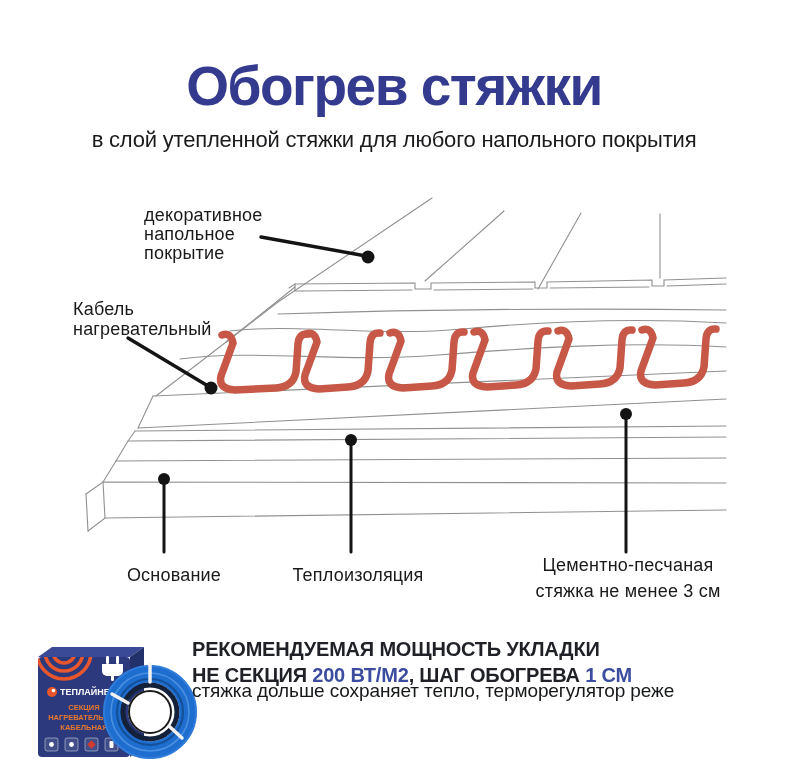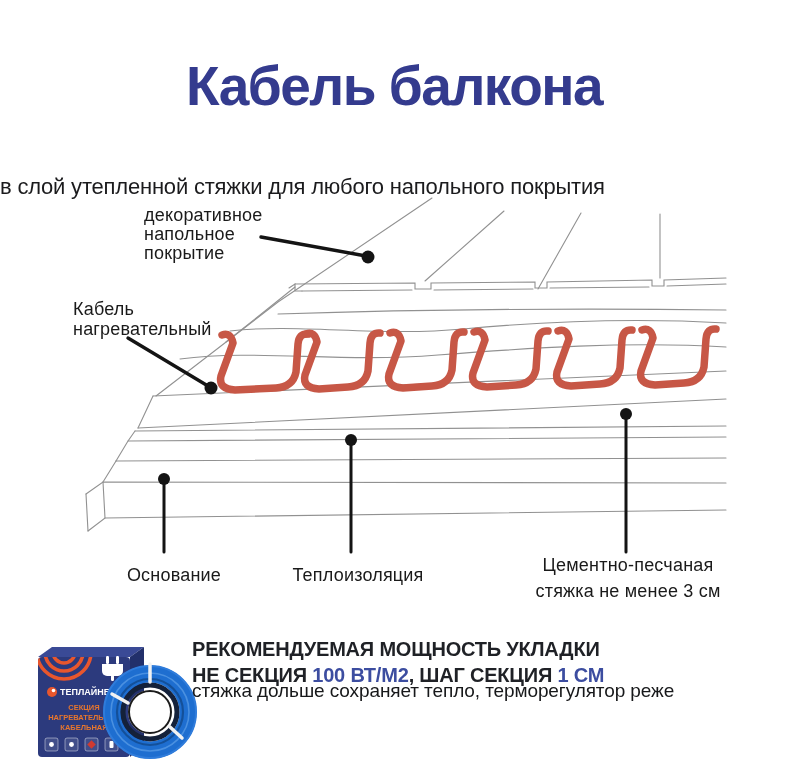--- a/index.html
+++ b/index.html
@@ -6,22 +6,22 @@
   .page{
     position:relative;width:788px;height:783px;background:#ffffff;overflow:hidden;
     font-family:"Liberation Sans",sans-serif;color:#1d1d1f;
   }
   
   .title{
     position:absolute;left:0;top:54px;width:788px;text-align:center;
     font-size:55px;font-weight:800;letter-spacing:-1.5px;color:#343b8e;
   }
   .subtitle{
-    position:absolute;left:0;top:127px;width:788px;
-    font-size:22px;font-weight:500;color:#1b1b1d;letter-spacing:-0.2px;margin-top:47px;
+    position:absolute;left:0;top:127px;width:788px;text-align:center;
+    font-size:22px;font-weight:500;color:#1b1b1d;letter-spacing:-0.2px;
   }
   
   .diagram{position:absolute;left:0;top:190px;width:788px;height:420px;padding-left:48px;}
   .diagram svg{display:block;}
   .lbl{font-family:"Liberation Sans",sans-serif;font-size:18px;font-weight:500;fill:#1a1a1a;letter-spacing:0.2px;}
   
   .product{position:absolute;left:30px;top:642px;width:170px;height:132px;}
   .rec-headline{
     position:absolute;left:192px;font-size:20px;font-weight:700;color:#1f2126;
     letter-spacing:-0.2px;white-space:pre;
@@ -32,21 +32,21 @@
     letter-spacing:-0.1px;white-space:pre;
   }
   .h1-line{top:638px;} .h2-line{top:664px;}
   .b1-line{top:680px;} .b2-line{top:730px;}
 </style>
 </head>
 <body>
 
 <div class="page">
 
-  <div class="title">Кабель балкона</div>
+  <div class="title">Обогрев стяжки</div>
   <div class="subtitle">в слой утепленной стяжки для любого напольного покрытия</div>
 
   <div class="diagram">
     <svg width="788" height="420" viewBox="0 0 788 420">
 
       <g stroke="#919191" stroke-width="1.1" fill="none" stroke-linecap="round">
 
         <g>
           <path d="M38,304 L55,292 L678,293"></path>
           <path d="M40,341 L57,328 L678,320"></path>
@@ -192,16 +192,16 @@
         <g stroke="#f2f2f2" stroke-width="3.5" stroke-linecap="round">
           <line x1="120" y1="22" x2="120" y2="40"></line>
           <line x1="82" y1="52" x2="98" y2="61"></line>
           <line x1="152" y1="96" x2="140" y2="85"></line>
         </g>
       </g>
     </svg>
   </div>
 
   <div class="rec-headline h1-line">РЕКОМЕНДУЕМАЯ МОЩНОСТЬ УКЛАДКИ</div>
-  <div class="rec-headline h2-line"><span>НЕ СЕКЦИЯ </span><span class="accent">100 ВТ/М2</span><span>, ШАГ СЕКЦИЯ </span><span class="accent">1 СМ</span></div>
+  <div class="rec-headline h2-line"><span>НЕ СЕКЦИЯ </span><span class="accent">200 ВТ/М2</span><span>, ШАГ ОБОГРЕВА </span><span class="accent">1 СМ</span></div>
   <div class="rec-body b1-line">стяжка дольше сохраняет тепло, терморегулятор реже</div>
 
 </div>
 
 </body></html>

